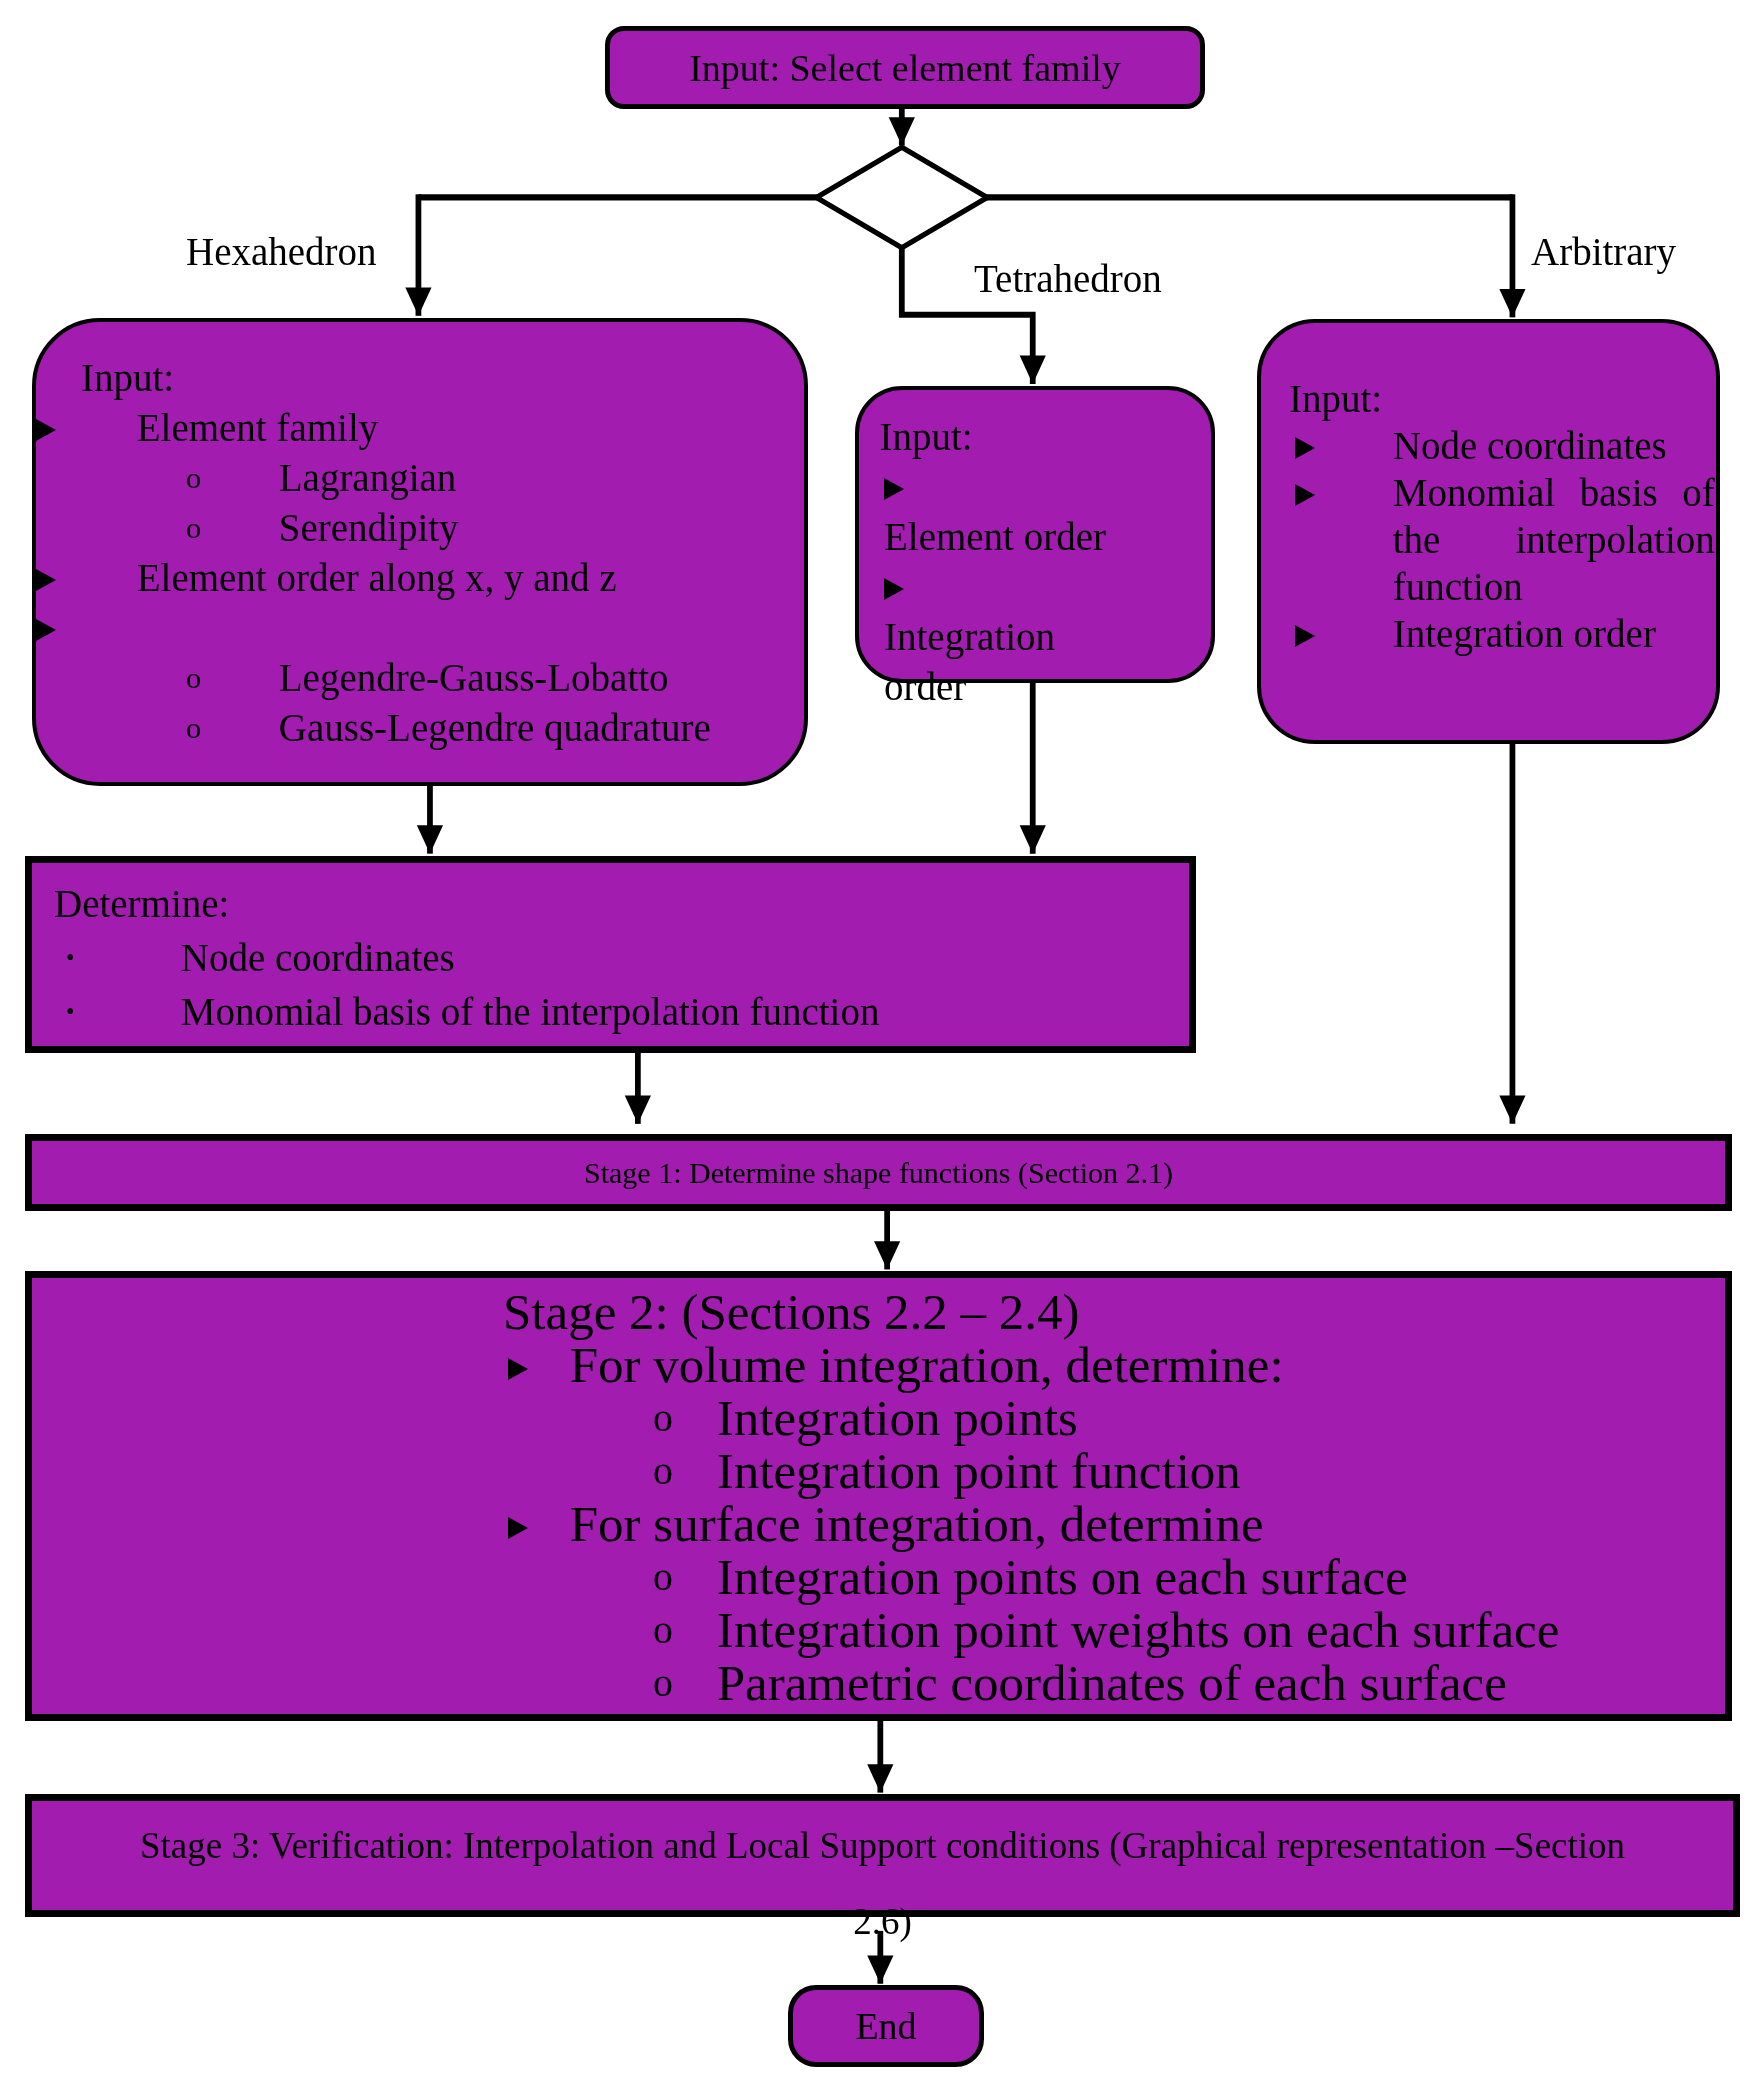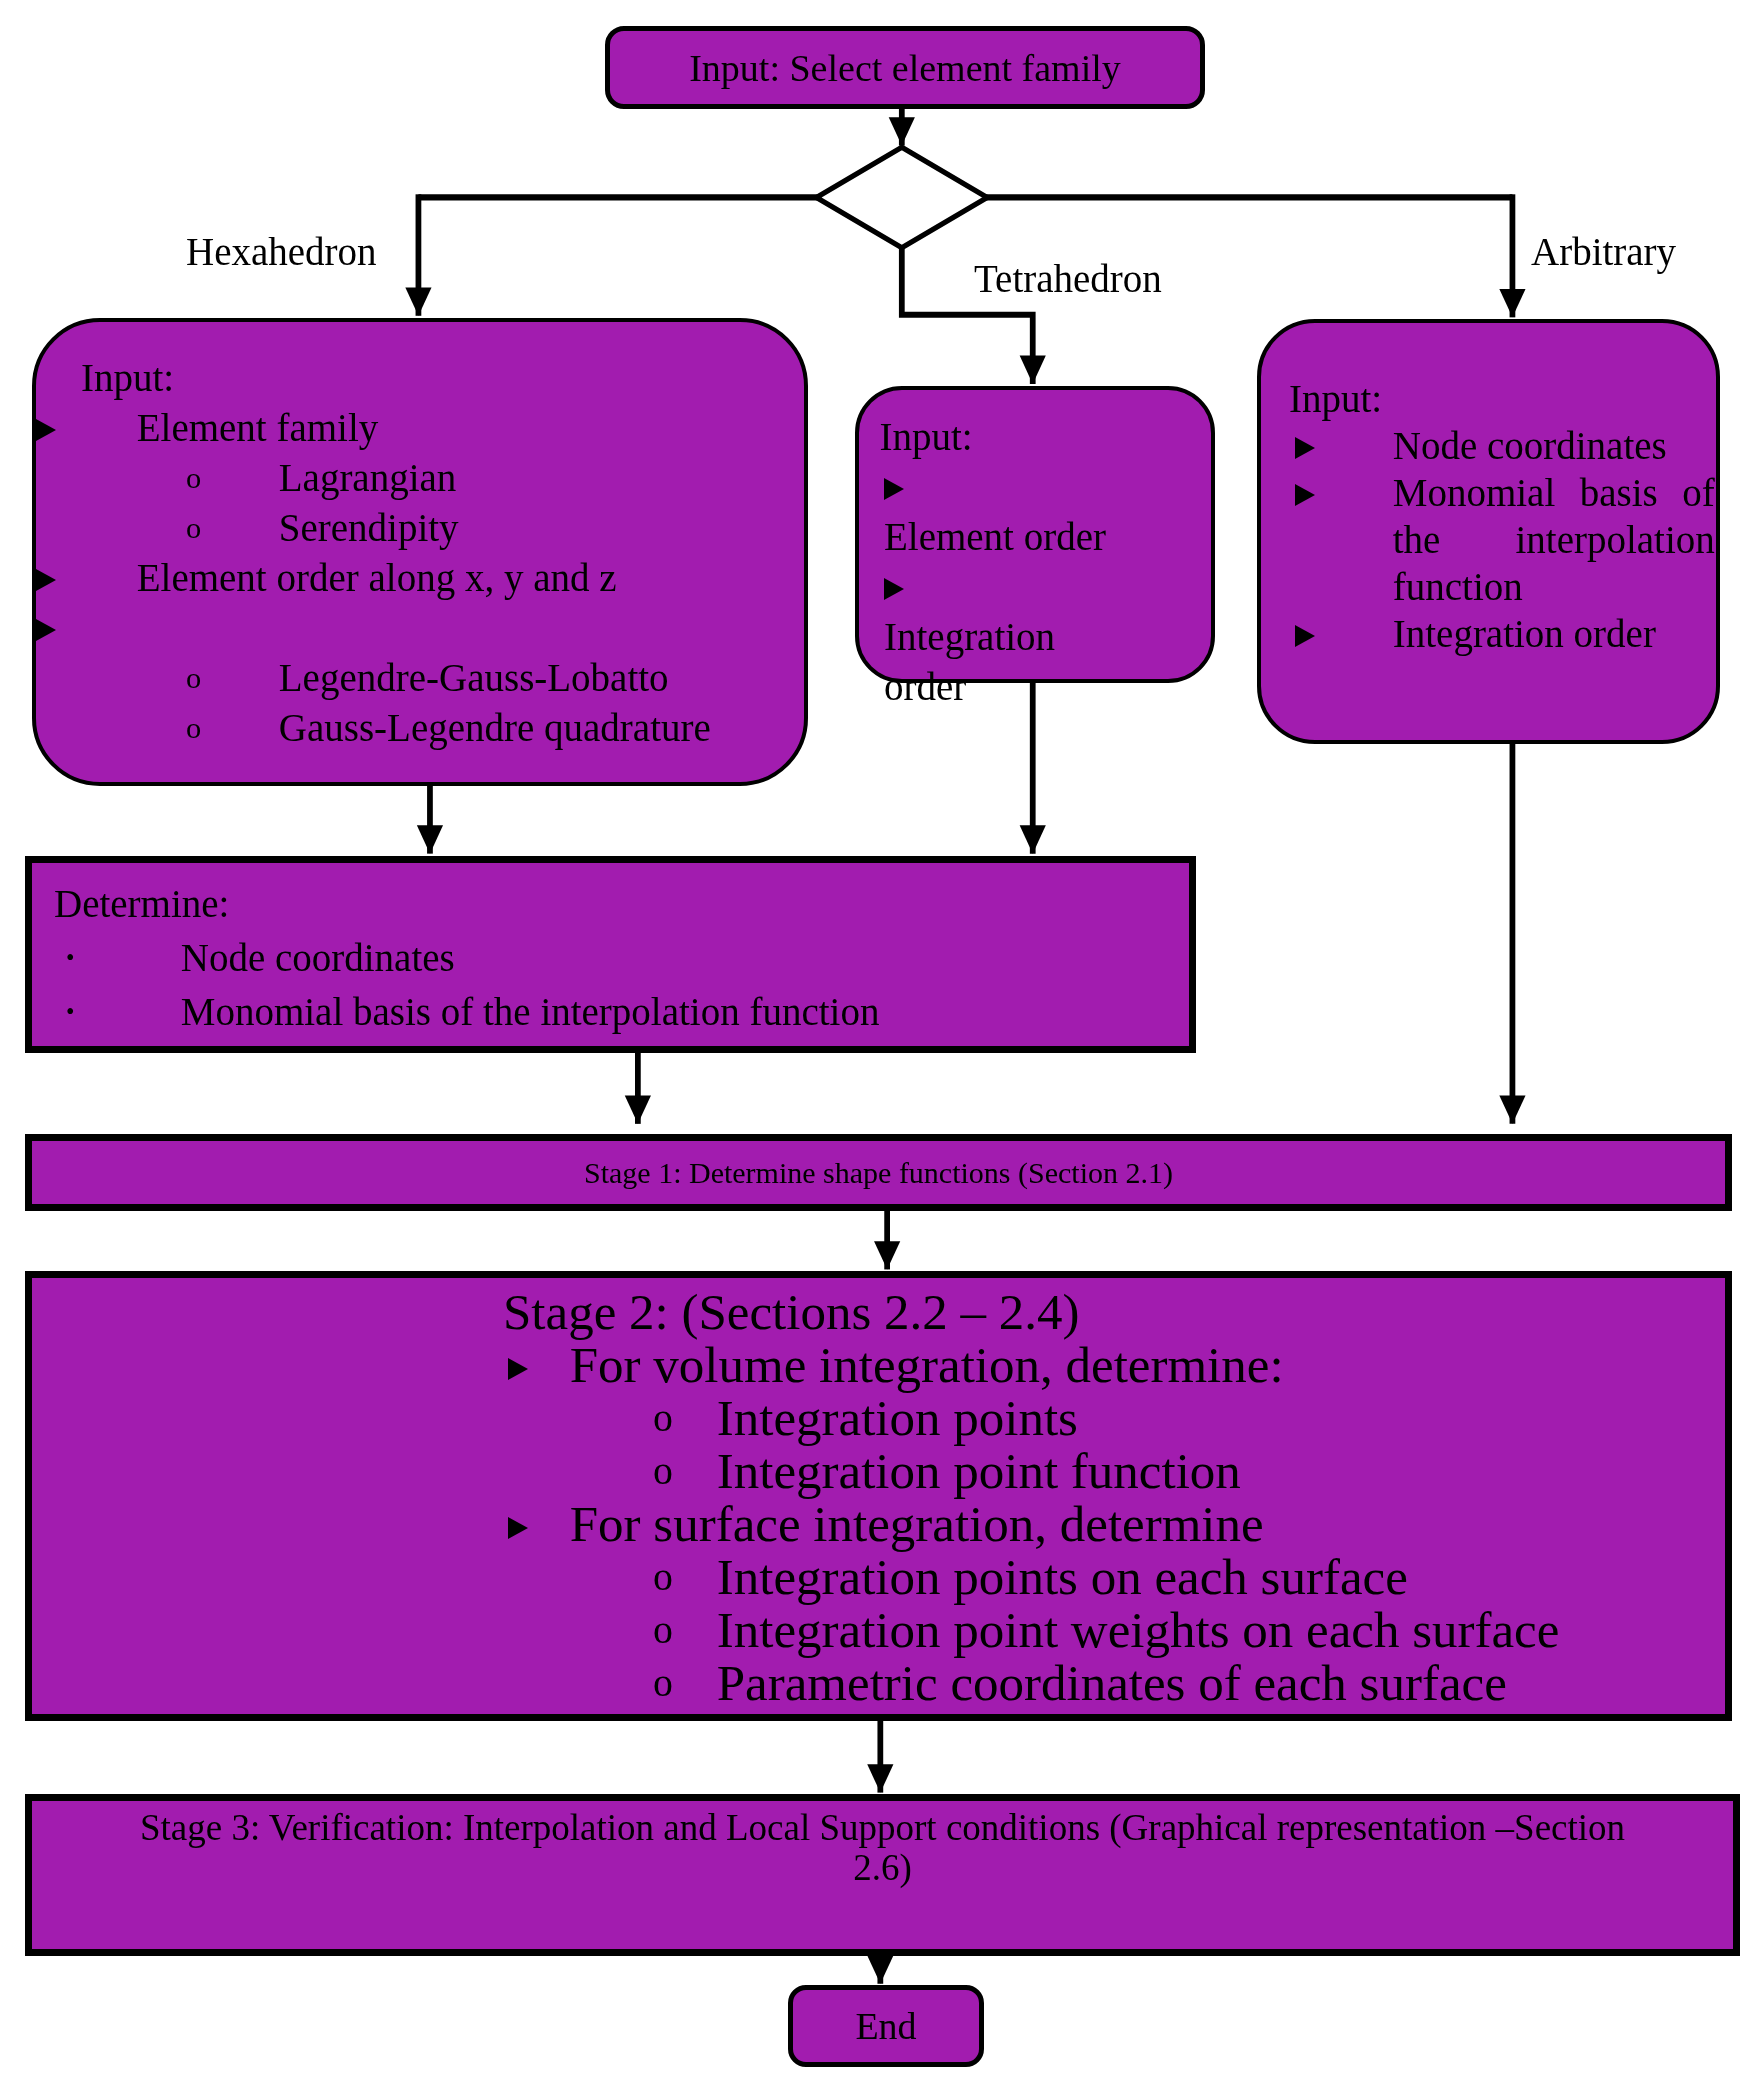--- a/index.html
+++ b/index.html
@@ -16,23 +16,23 @@
   .center-flex{display:flex;align-items:center;justify-content:center;text-align:center;}
 
   
   #start-node{left:605px;top:26px;width:600px;height:83px;font-size:38px;}
   #hex-box{left:32px;top:318px;width:776px;height:468px;border-radius:68px;font-size:39px;padding-top:31px;}
   #tet-box{left:855px;top:386px;width:360px;height:297px;border-radius:47px;font-size:39px;padding-top:22px;}
   #arb-box{left:1257px;top:319px;width:463px;height:425px;border-radius:58px;font-size:39px;padding-top:52px;}
   #det-box{left:25px;top:856px;width:1171px;height:197px;font-size:39px;padding-top:13.6px;}
   #stage1-box{left:25px;top:1126px;width:1707px;height:77px;font-size:30px;margin-top:8px;}
   #stage2-box{left:25px;top:1271px;width:1707px;height:450px;font-size:51px;padding-top:8.4px;}
-  #stage3-box{left:25px;top:1794px;width:1715px;height:162px;font-size:37px;
-              text-align:center;white-space:pre-line;line-height:40px;padding-top:7.3px;}
-  #end-node{left:788px;top:1985px;width:196px;height:82px;font-size:38px;border-radius:18px;}
+  #stage3-box{left:25px;top:1794px;width:1715px;height:123px;font-size:37px;
+              text-align:center;white-space:pre-line;line-height:76px;padding-top:7.3px;}
+  #end-node{left:788px;top:1985px;width:196px;height:82px;font-size:38px;border-radius:28px;}
 
   #hexahedron-label{left:186px;top:229px;}
   #tetrahedron-label{left:974px;top:256px;}
   #arbitrary-label{left:1531px;top:229px;}
 
   
   .row{white-space:nowrap;}
   #hex-box .row{line-height:50px;}
   #tet-box .row,#arb-box .row{white-space:normal;}
   #tet-box .row{line-height:50px;}

